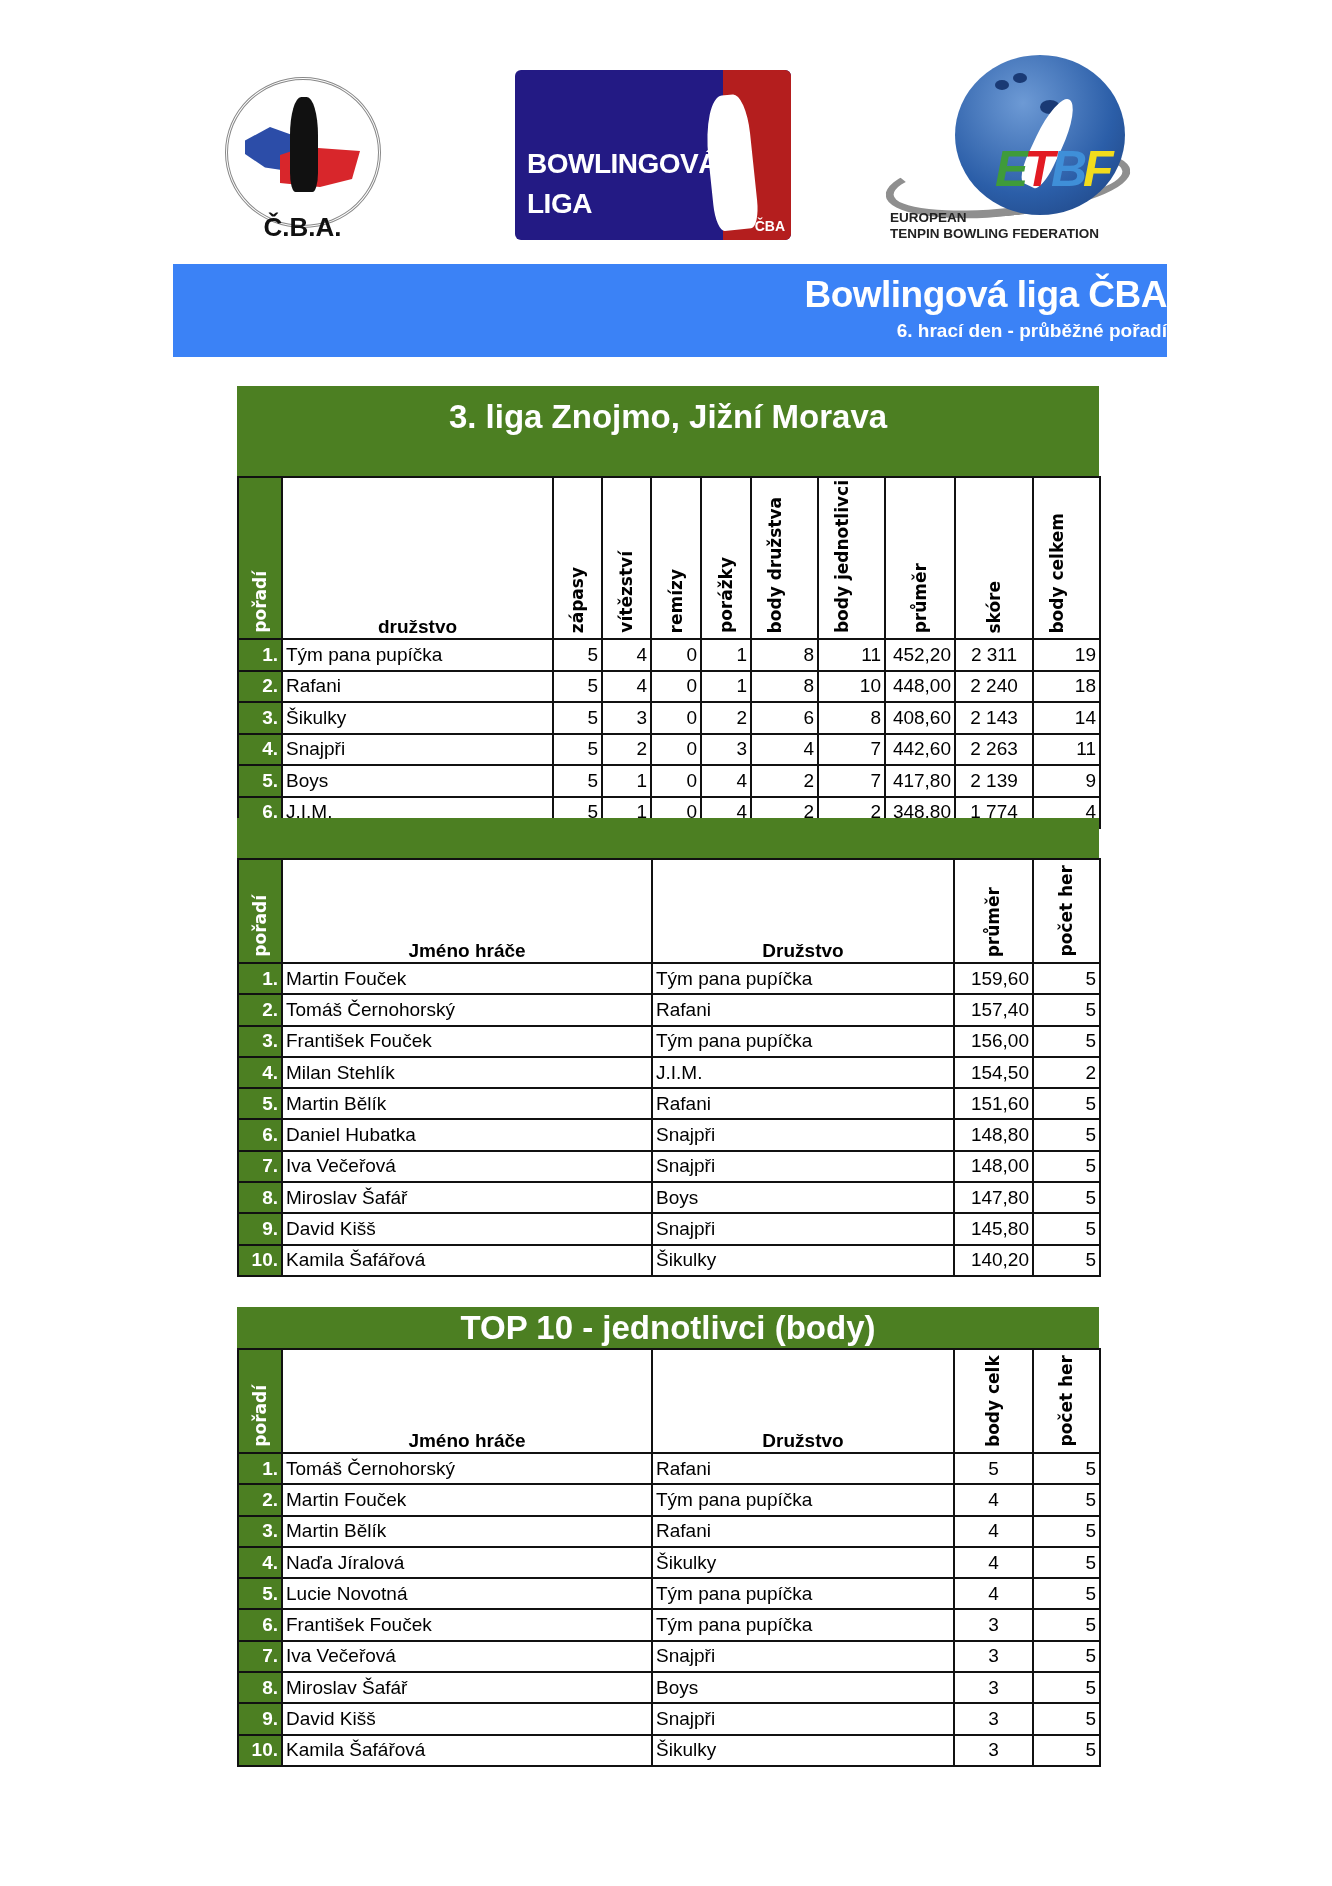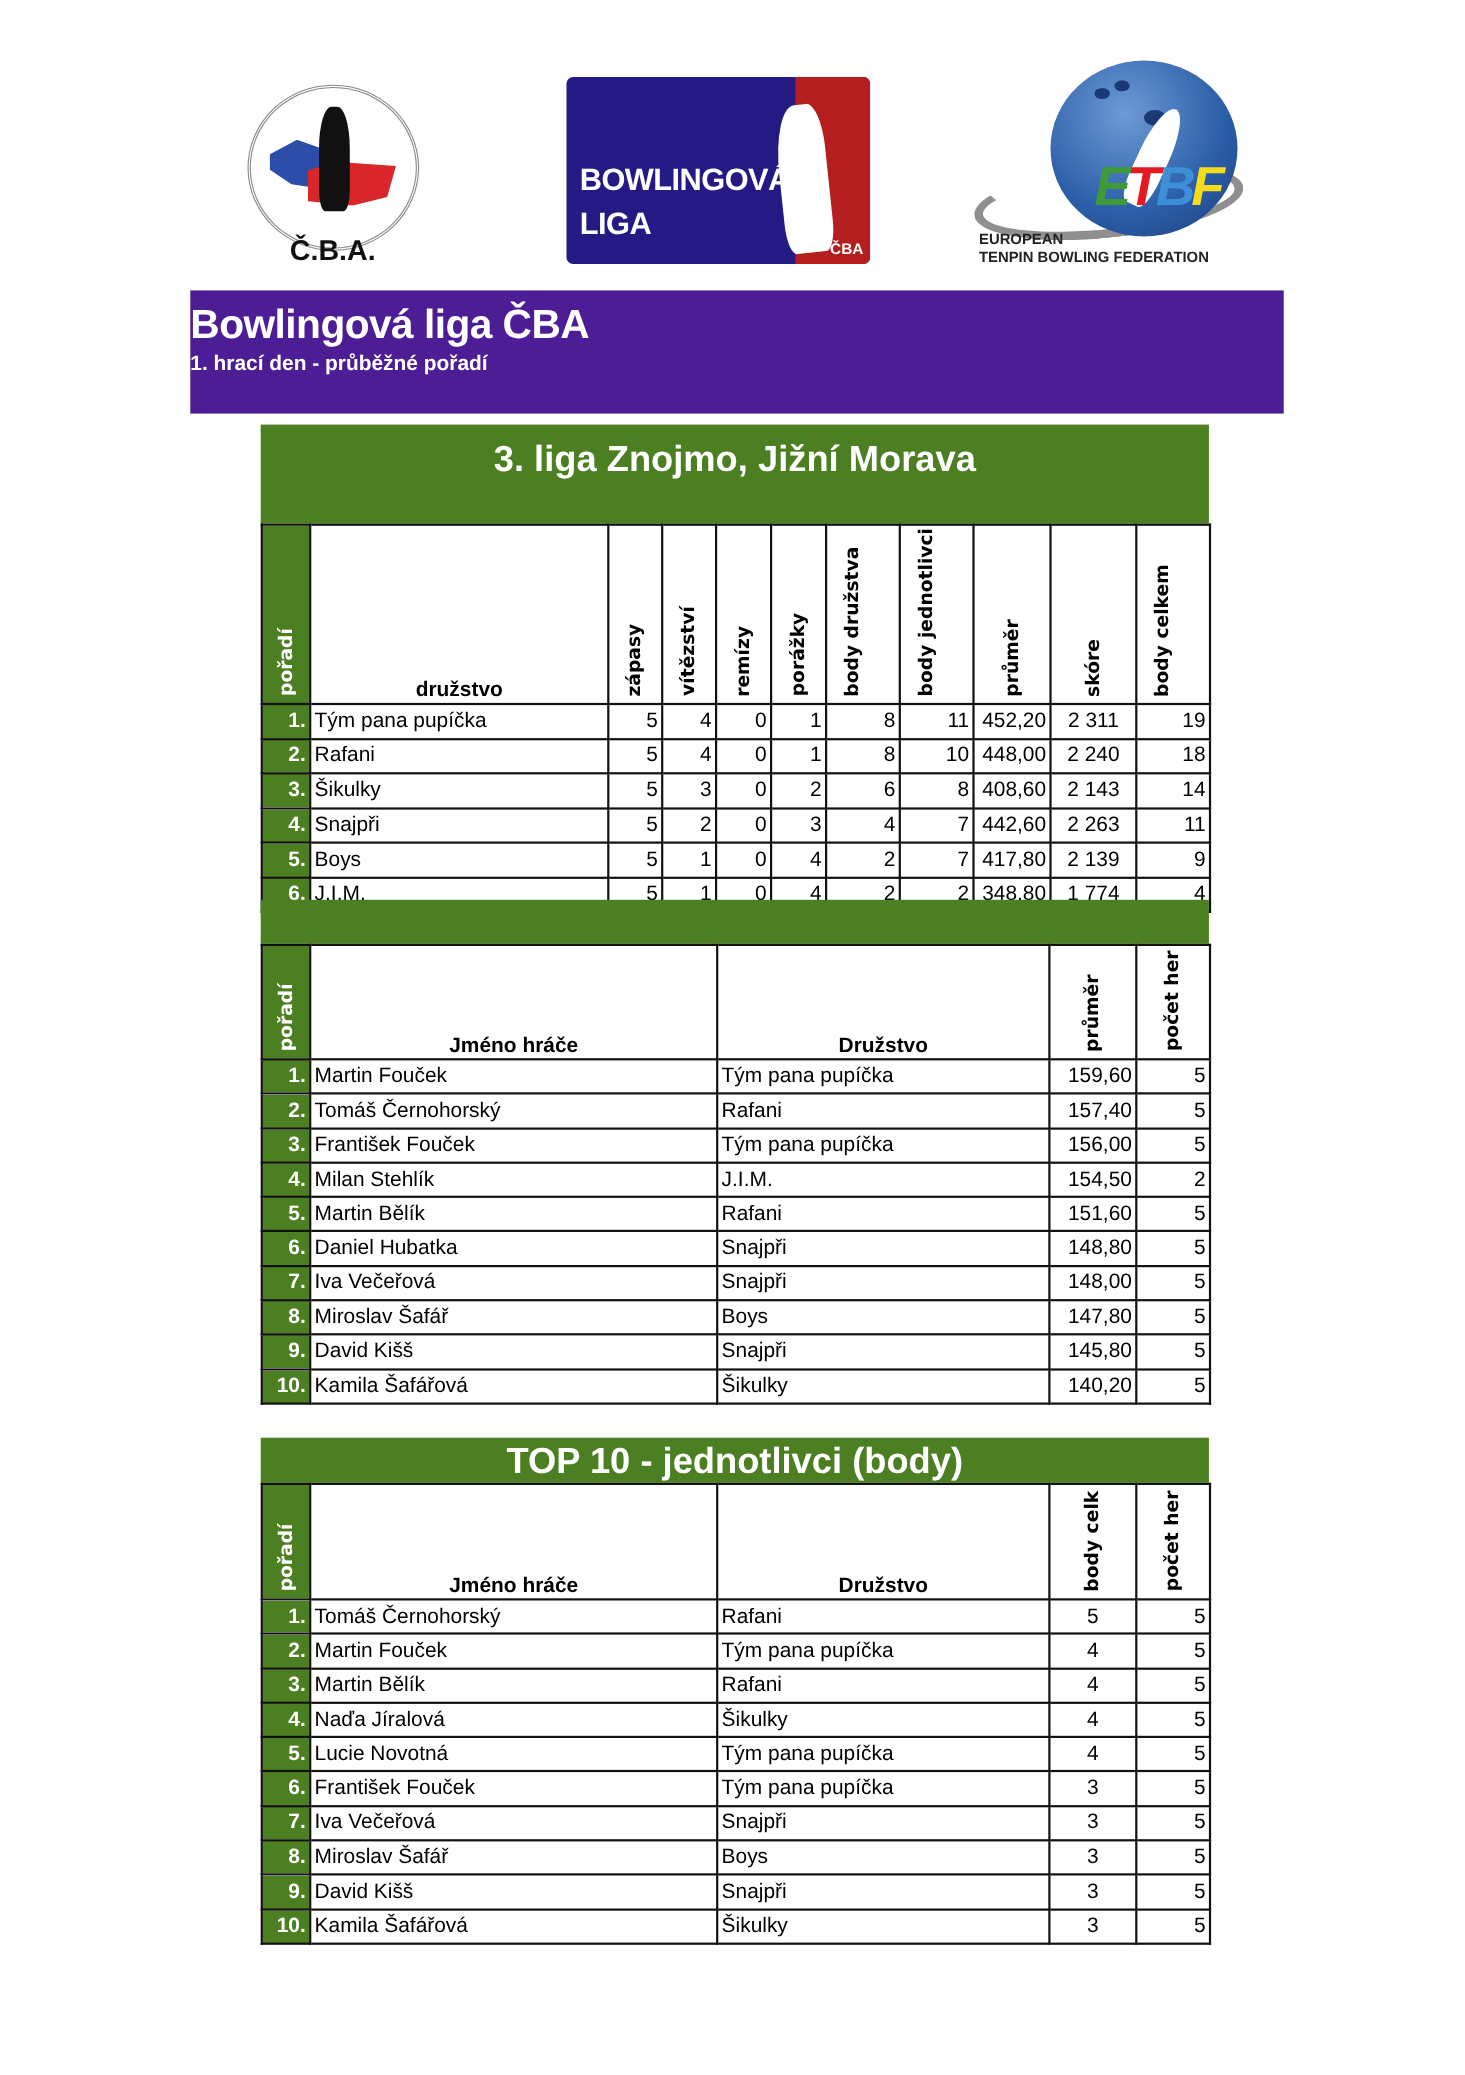--- a/index.html
+++ b/index.html
@@ -32,21 +32,21 @@
   .etbf-hole { position:absolute; width:14px; height:10px; border-radius:50%; background:#1a3a75; }
   .etbf-pin { position:absolute; left:150px; top:40px; width:28px; height:95px; background:#fff; border-radius:50% 50% 30% 30%; transform:rotate(25deg); }
   .etbf-letters { position:absolute; left:110px; top:85px; font-size:50px; font-weight:bold; font-style:italic; letter-spacing:-4px; }
   .etbf-letters span:nth-child(1){ color:#3f9b3a; }
   .etbf-letters span:nth-child(2){ color:#e21b23; }
   .etbf-letters span:nth-child(3){ color:#3f8fd8; }
   .etbf-letters span:nth-child(4){ color:#f2dc1d; }
   .etbf-caption { position:absolute; left:5px; top:155px; font-size:13.5px; font-weight:bold; color:#222; line-height:16px; }
 
   
-  #banner { position:absolute; left:173px; top:264px; width:994px; height:112px; background:#4c1d95; color:#fff; text-align:left; }
+  #banner { position:absolute; left:173px; top:264px; width:994px; height:93px; background:#3b82f6; color:#fff; text-align:right; }
   #banner .title { font-size:37px; font-weight:bold; margin-top:10px; letter-spacing:-0.5px; }
   #banner .subtitle { font-size:19px; font-weight:bold; margin-top:4px; }
 
   
   .green-head { position:absolute; left:237px; width:862px; background:#4c7f22; color:#fff; text-align:center; font-weight:bold; }
   table.grid { position:absolute; left:237px; border-collapse:collapse; table-layout:fixed; font-size:19px; }
   table.grid td, table.grid th { border:2px solid #111; padding:0 3px; overflow:hidden; white-space:nowrap; }
   table.grid th { font-weight:bold; vertical-align:bottom; background:#fff; }
   table.grid th.rank-h { background:#4c7f22; color:#fff; }
   .vert { writing-mode:vertical-rl; transform:rotate(180deg); font-family:"DejaVu Sans", sans-serif; font-size:17px; font-weight:bold; text-align:left; line-height:19px; display:inline-block; padding-bottom:2px; }
@@ -108,21 +108,21 @@
     <span>E</span><span>T</span><span>B</span><span>F</span>
   </div>
   <div class="etbf-caption">
     <div>EUROPEAN</div>
     <div>TENPIN BOWLING FEDERATION</div>
   </div>
 </div>
 
 <div id="banner">
   <div class="title">Bowlingová liga ČBA</div>
-  <div class="subtitle">1. hrací den - průběžné pořadí</div>
+  <div class="subtitle">6. hrací den - průběžné pořadí</div>
 </div>
 
 <div class="green-head" id="t1-head">
   <div class="t">3. liga Znojmo, Jižní Morava</div>
 </div>
 <table class="grid" id="t1">
   <colgroup>
     <col style="width:44px">
       <col style="width:271px">
       <col style="width:49px">

